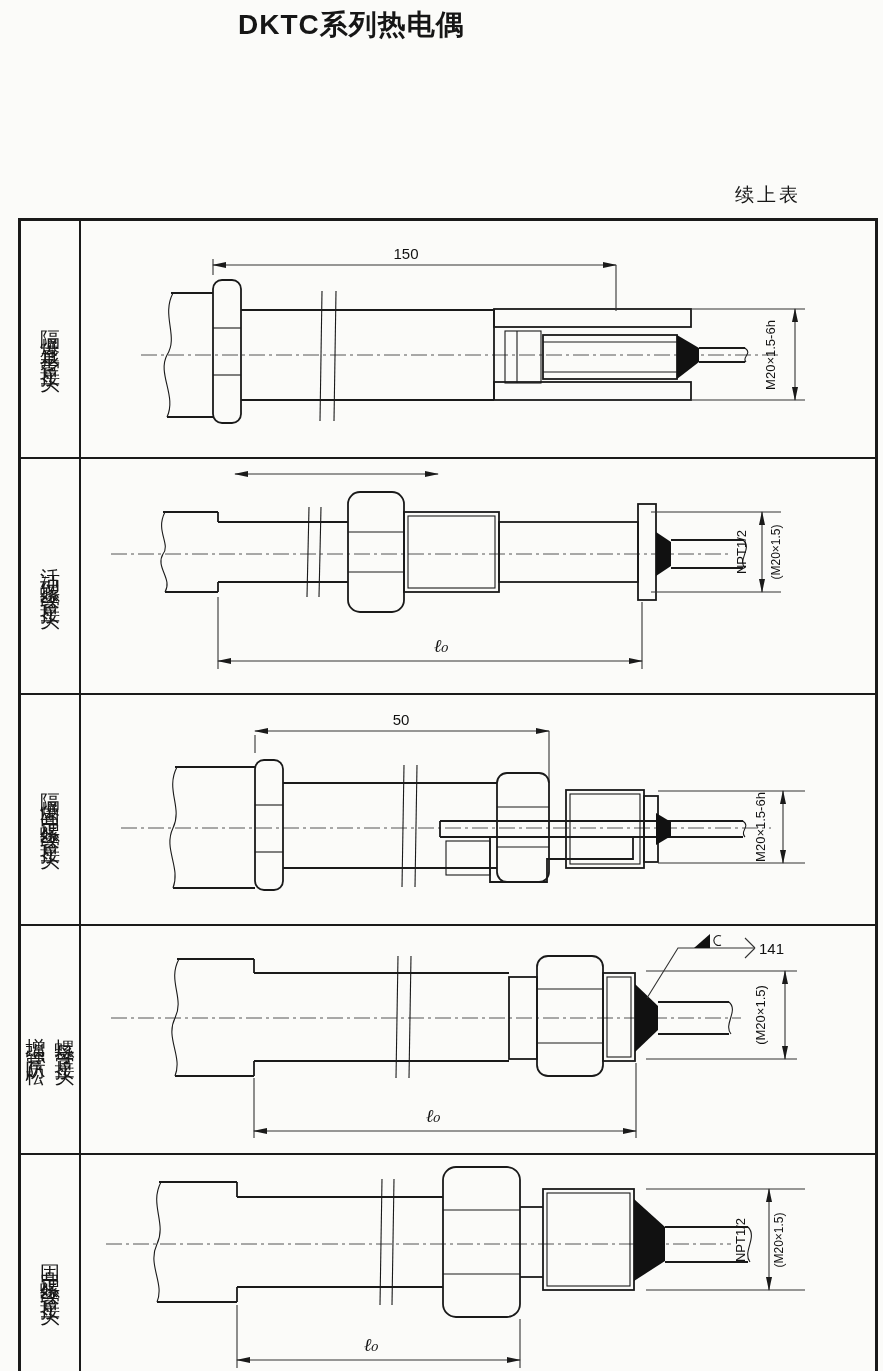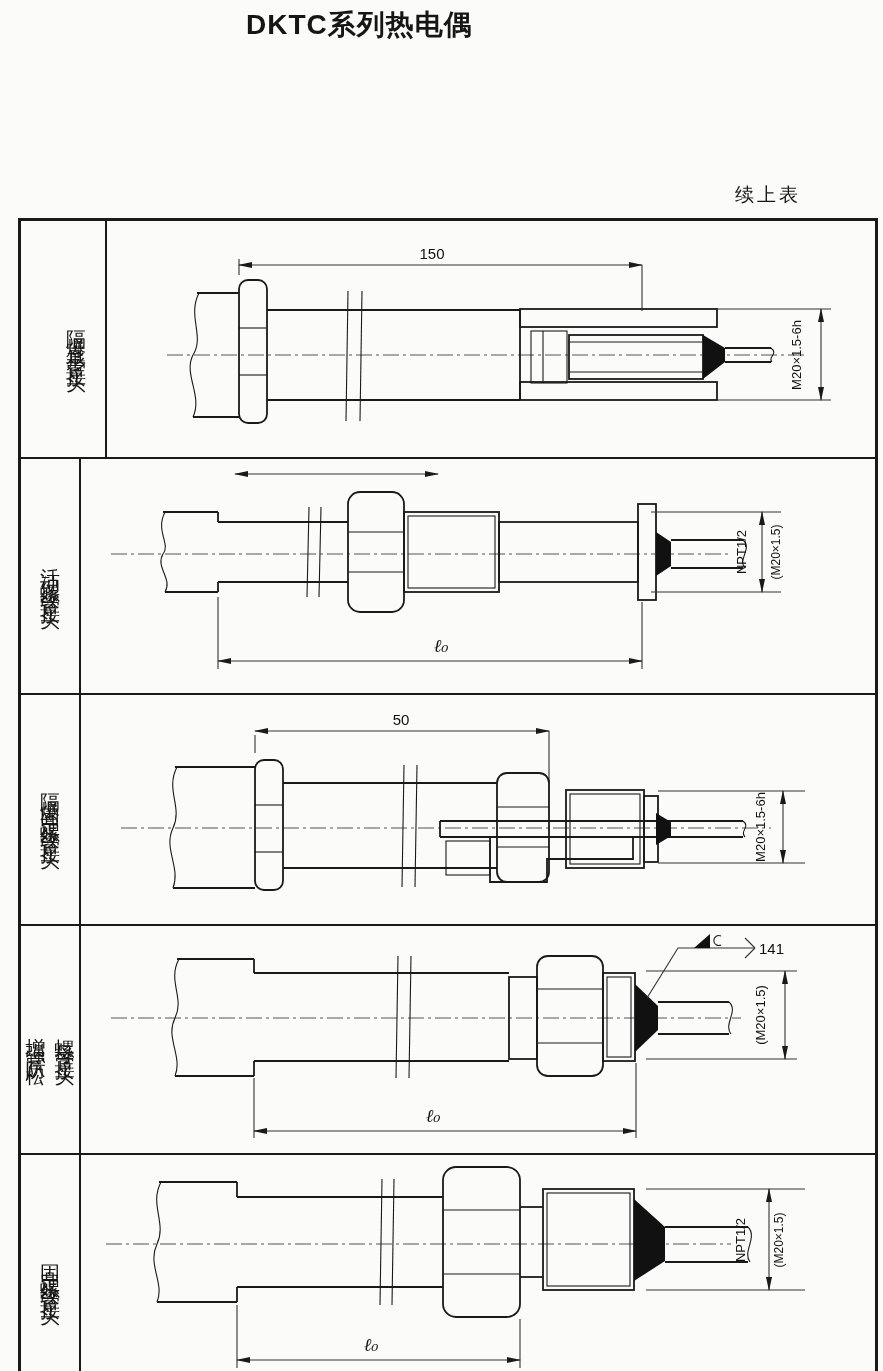--- a/index.html
+++ b/index.html
@@ -1,22 +1,22 @@
 <!DOCTYPE html>
 <html><head>
 <meta charset="utf-8">
 <style>
   html,body{margin:0;padding:0;background:#e8e8e6;}
   .page{position:relative;width:883px;height:1371px;background:#fbfbf9;margin:0 auto;
         font-family:"Liberation Sans",sans-serif;color:#161616;overflow:hidden;}
-  .title{position:absolute;left:246px;top:6px;font-size:28px;font-weight:bold;letter-spacing:1px;}
+  .title{position:absolute;left:238px;top:6px;font-size:28px;font-weight:bold;letter-spacing:1px;}
   .cont-note{position:absolute;left:735px;top:182px;font-size:19px;letter-spacing:3px;font-family:Liberation Serif, serif;}
   .jtable{position:absolute;left:18px;top:218px;width:854px;border:3px solid #1a1a1a;}
   .jrow{display:flex;border-top:2px solid #1a1a1a;}
-  .jrow:first-child{border-top:none;padding-left:26px;}
+  .jrow:first-child{border-top:none;}
   .label-cell{width:58px;min-width:58px;border-right:2px solid #1a1a1a;
               display:flex;align-items:center;justify-content:center;}
   .vtext{writing-mode:vertical-rl;text-orientation:upright;font-size:20px;
          letter-spacing:7px;font-family:"Liberation Serif",serif;line-height:1.35;}
   .vtext div{margin:0 2px;}
   .draw-cell{flex:1;position:relative;}
   svg text{fill:#111;}
   .ln{stroke:#1a1a1a;stroke-width:1.8;fill:none;}
   .thin{stroke:#1a1a1a;stroke-width:1.1;fill:none;}
   .cl{stroke:#555;stroke-width:1;fill:none;stroke-dasharray:16 4 3 4;}

